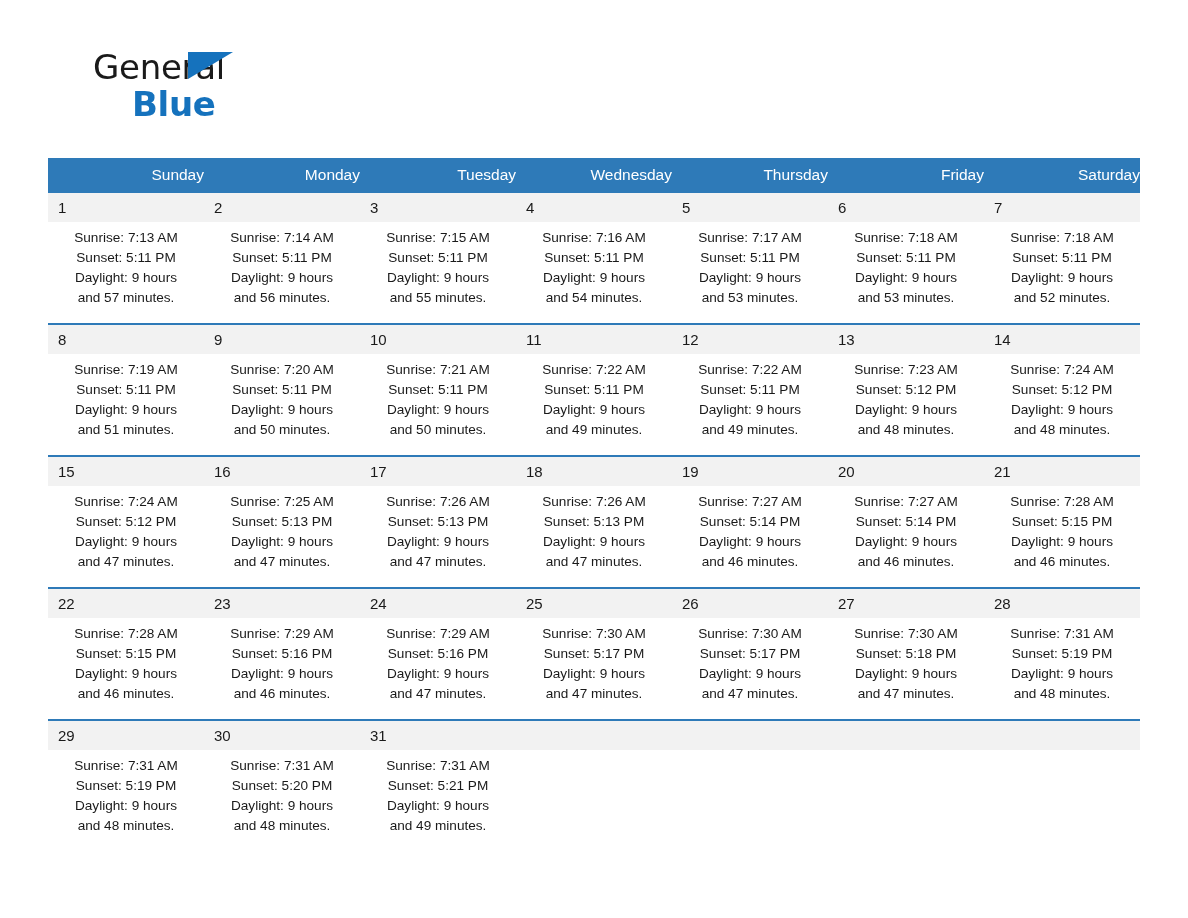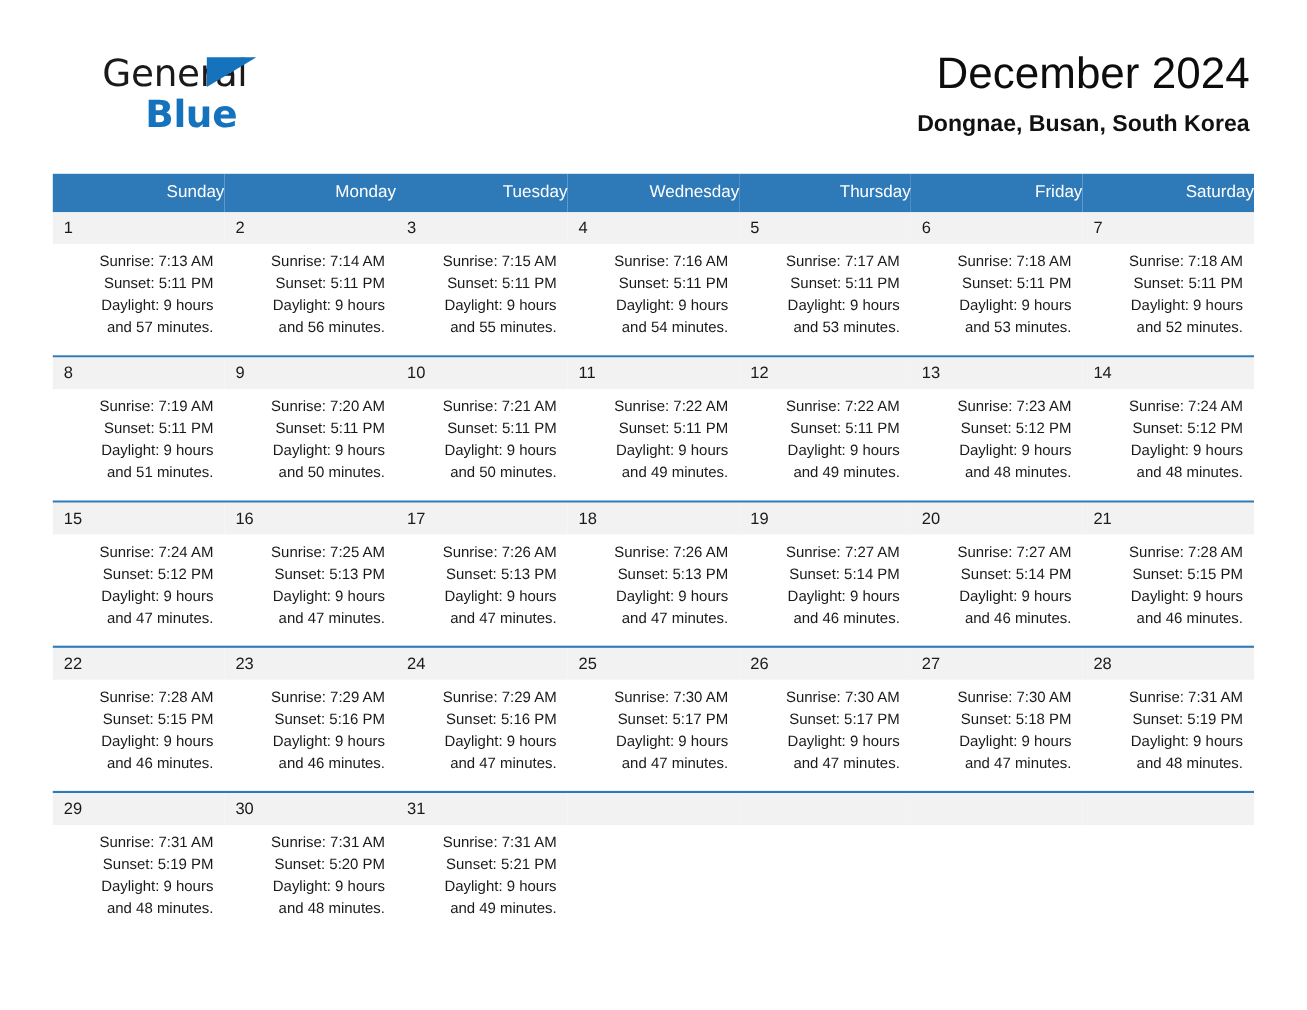--- a/index.html
+++ b/index.html
@@ -126,21 +126,21 @@
     box-sizing: border-box;
     vertical-align: top;
     border: none;
   }
 
   .infocell {
     background: #ffffff;
     font-size: 13.6px;
     line-height: 20px;
     color: #1a1a1a;
-    text-align: right;
+    text-align: center;
     padding: 6px 10px 14px 10px;
     vertical-align: top;
     height: 96px;
     box-sizing: border-box;
     border: none;
   }
 
   .infocell .line {
     display: block;
     white-space: nowrap;
@@ -164,24 +164,20 @@
 
 <div class="page">
 
   <div class="header">
 
     <div class="brand">
       <span class="brand-row1"><span>General</span><span class="brand-tri"></span></span>
       <span class="brand-row2">Blue</span>
     </div>
 
-    <div class="title-block">
-      <div class="month-title">December 2024</div>
-      <div class="location-title">Dongnae, Busan, South Korea</div>
-    </div>
 
   </div>
 
   <div class="calendar">
     <table class="cal">
       <thead>
         <tr>
           <th>Sunday</th>
           <th>Monday</th>
           <th>Tuesday</th>

